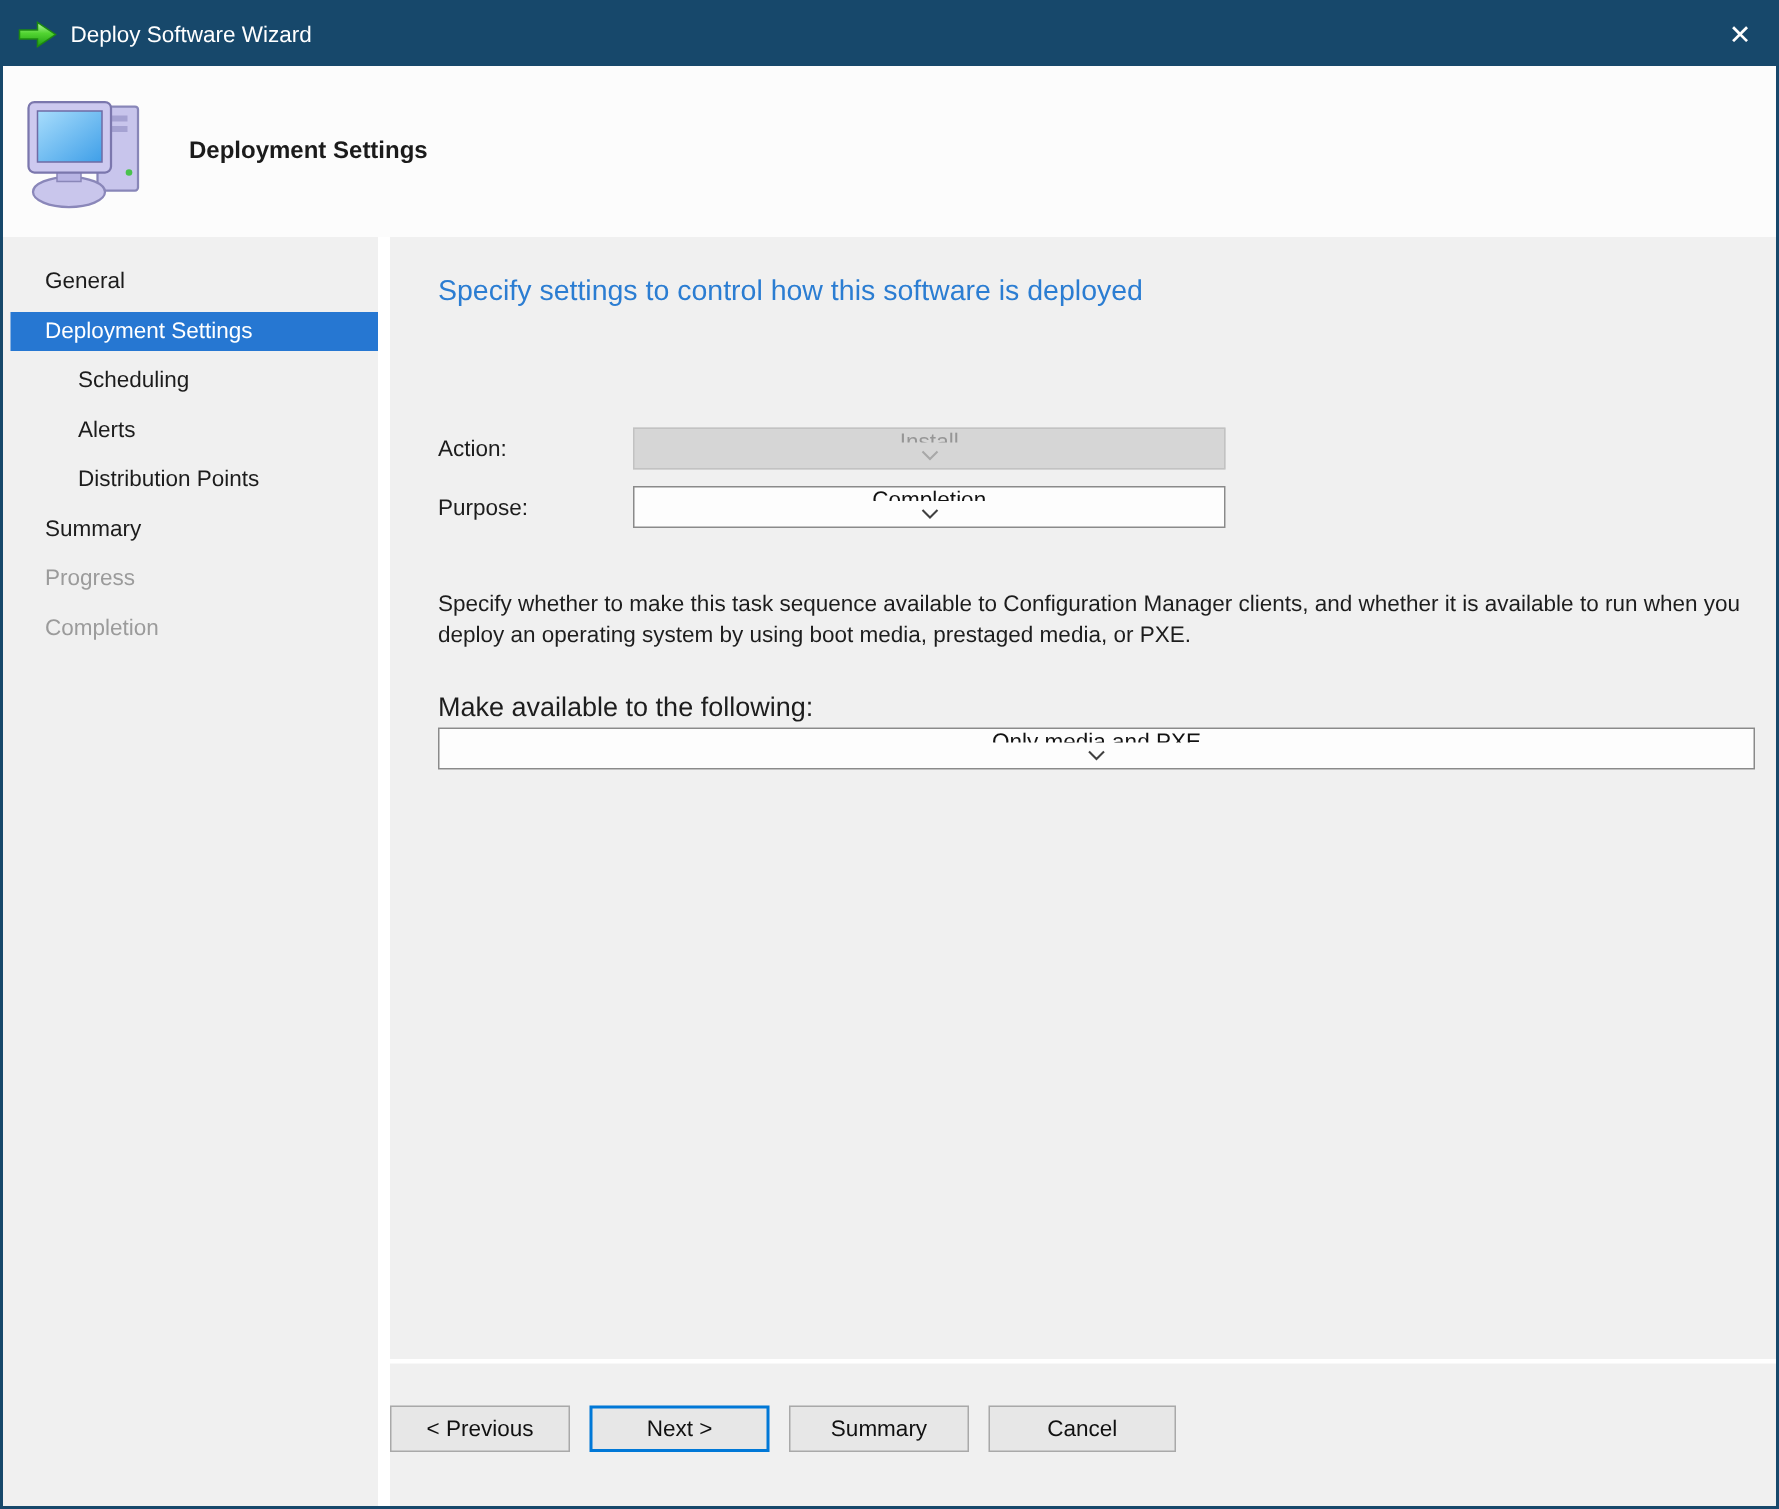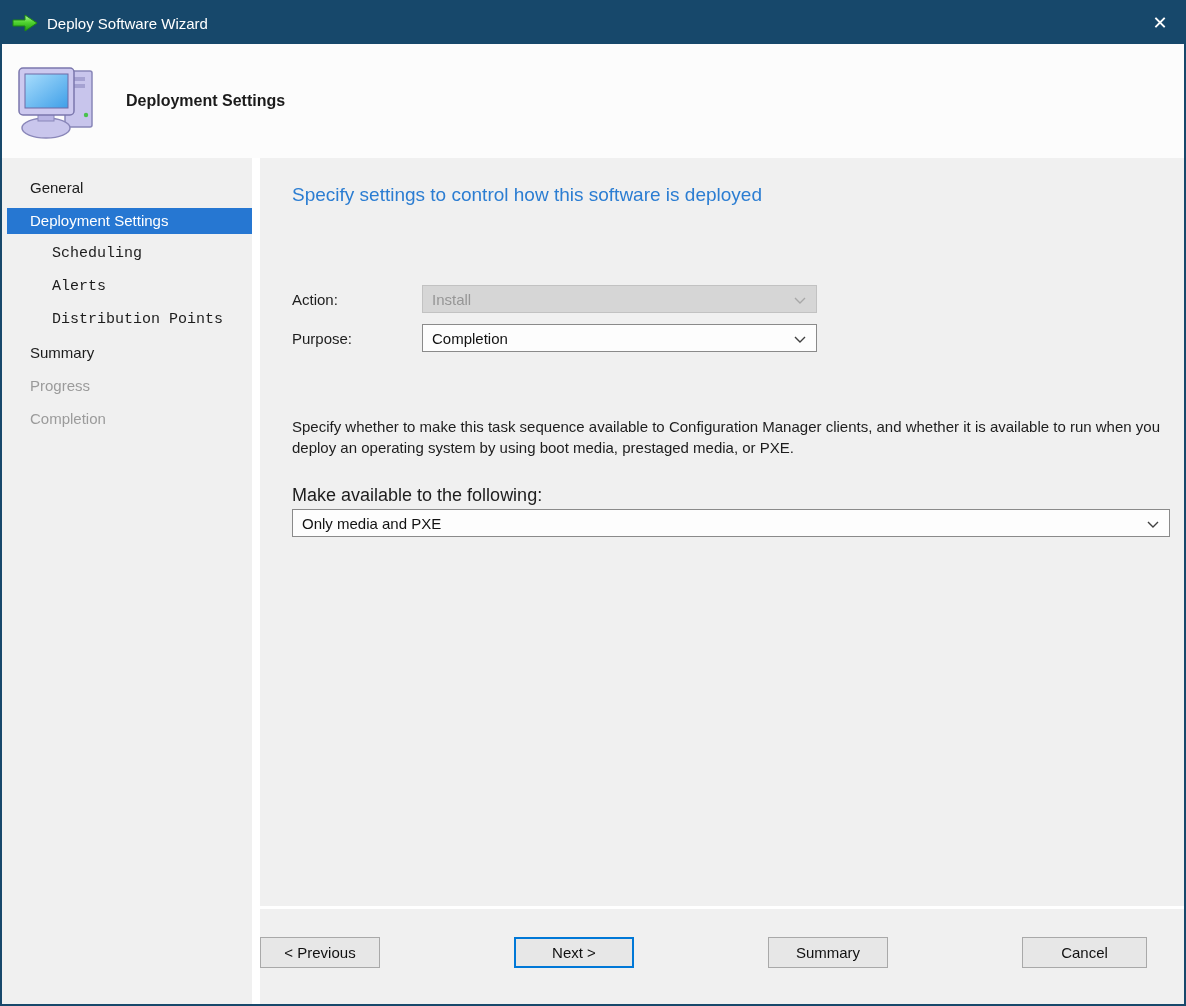--- a/index.html
+++ b/index.html
@@ -27,45 +27,46 @@
   }
   .header .pcicon { margin-left:14px; display:flex; }
   .header .htitle { font-size:16px; font-weight:bold; color:#1b1b1b; margin-left:26px; }
   
   .body { position:absolute; top:156px; bottom:0; left:0; right:0; display:flex; }
   .sidebar { width:250px; padding-top:17px; flex:0 0 auto; }
   .nav-item {
     height:26px; line-height:26px; margin:0 0 7px 5px; padding-left:23px;
     font-size:15px; color:#1c1c1c; cursor:default; white-space:nowrap;
   }
-  .nav-item.sub { padding-left:45px;font-family:Liberation Mono, monospace; }
+  .nav-item.sub { padding-left:45px; }
   .nav-item.selected { background:#2677d2; color:#ffffff; }
   .nav-item.disabled { color:#9b9b9b; }
   .vdivider { width:8px; background:#ffffff; flex:0 0 auto; }
   .main { flex:1; position:relative; padding:0 14px 0 32px; }
   .heading { margin:26px 0 0 0; font-size:19px; font-weight:400; color:#2b7dd2; }
   .form { margin-top:79px; }
   .form-row { display:flex; align-items:center; margin-bottom:11px; }
   .form-label { width:130px; font-size:15px; color:#1d1d1d; }
   .combo {
     width:395px; height:28px; border:1px solid #8a8a8a; background:#fdfdfd;
     display:flex; align-items:center; padding:0 9px; font-size:15px; color:#121212;
     cursor:default;
+    flex-direction:column;
   }
   .combo .val { flex:1; overflow:hidden; white-space:nowrap; }
   .combo.disabled { background:#d6d6d6; border-color:#c2c2c2; color:#969696; }
   .combo.wide { width:100%; margin-top:3px; }
-  .description { margin:64px 0 0 0; font-size:15px; line-height:21px; color:#1d1d1d; max-width:875px; }
+  .description { margin:40px 0 0 0; font-size:15px; line-height:21px; color:#1d1d1d; max-width:875px; }
   .make-label { margin-top:27px; font-size:18px; color:#1d1d1d; }
   
   .footer {
     position:absolute; left:0; right:0; bottom:0; height:98px;
     border-top:3px solid #ffffff; background:#f0f0f0;
-    display:flex; justify-content:space-between; align-items:flex-start;
-    padding:28px 37px 0 0; 
+    display:flex; justify-content:flex-start; align-items:flex-start;
+    padding:28px 37px 0 0; gap:13px;
   }
   .btn {
     min-width:120px; height:31px; background:#e7e7e7; border:1px solid #a9a9a9;
     font-family:"Liberation Sans", sans-serif; font-size:15px; color:#111111;
     padding:0 12px; cursor:pointer;
   }
   .btn.focused { border:2px solid #0078d7; }
   .btn.cancel { min-width:125px; }
 </style>
 </head>

